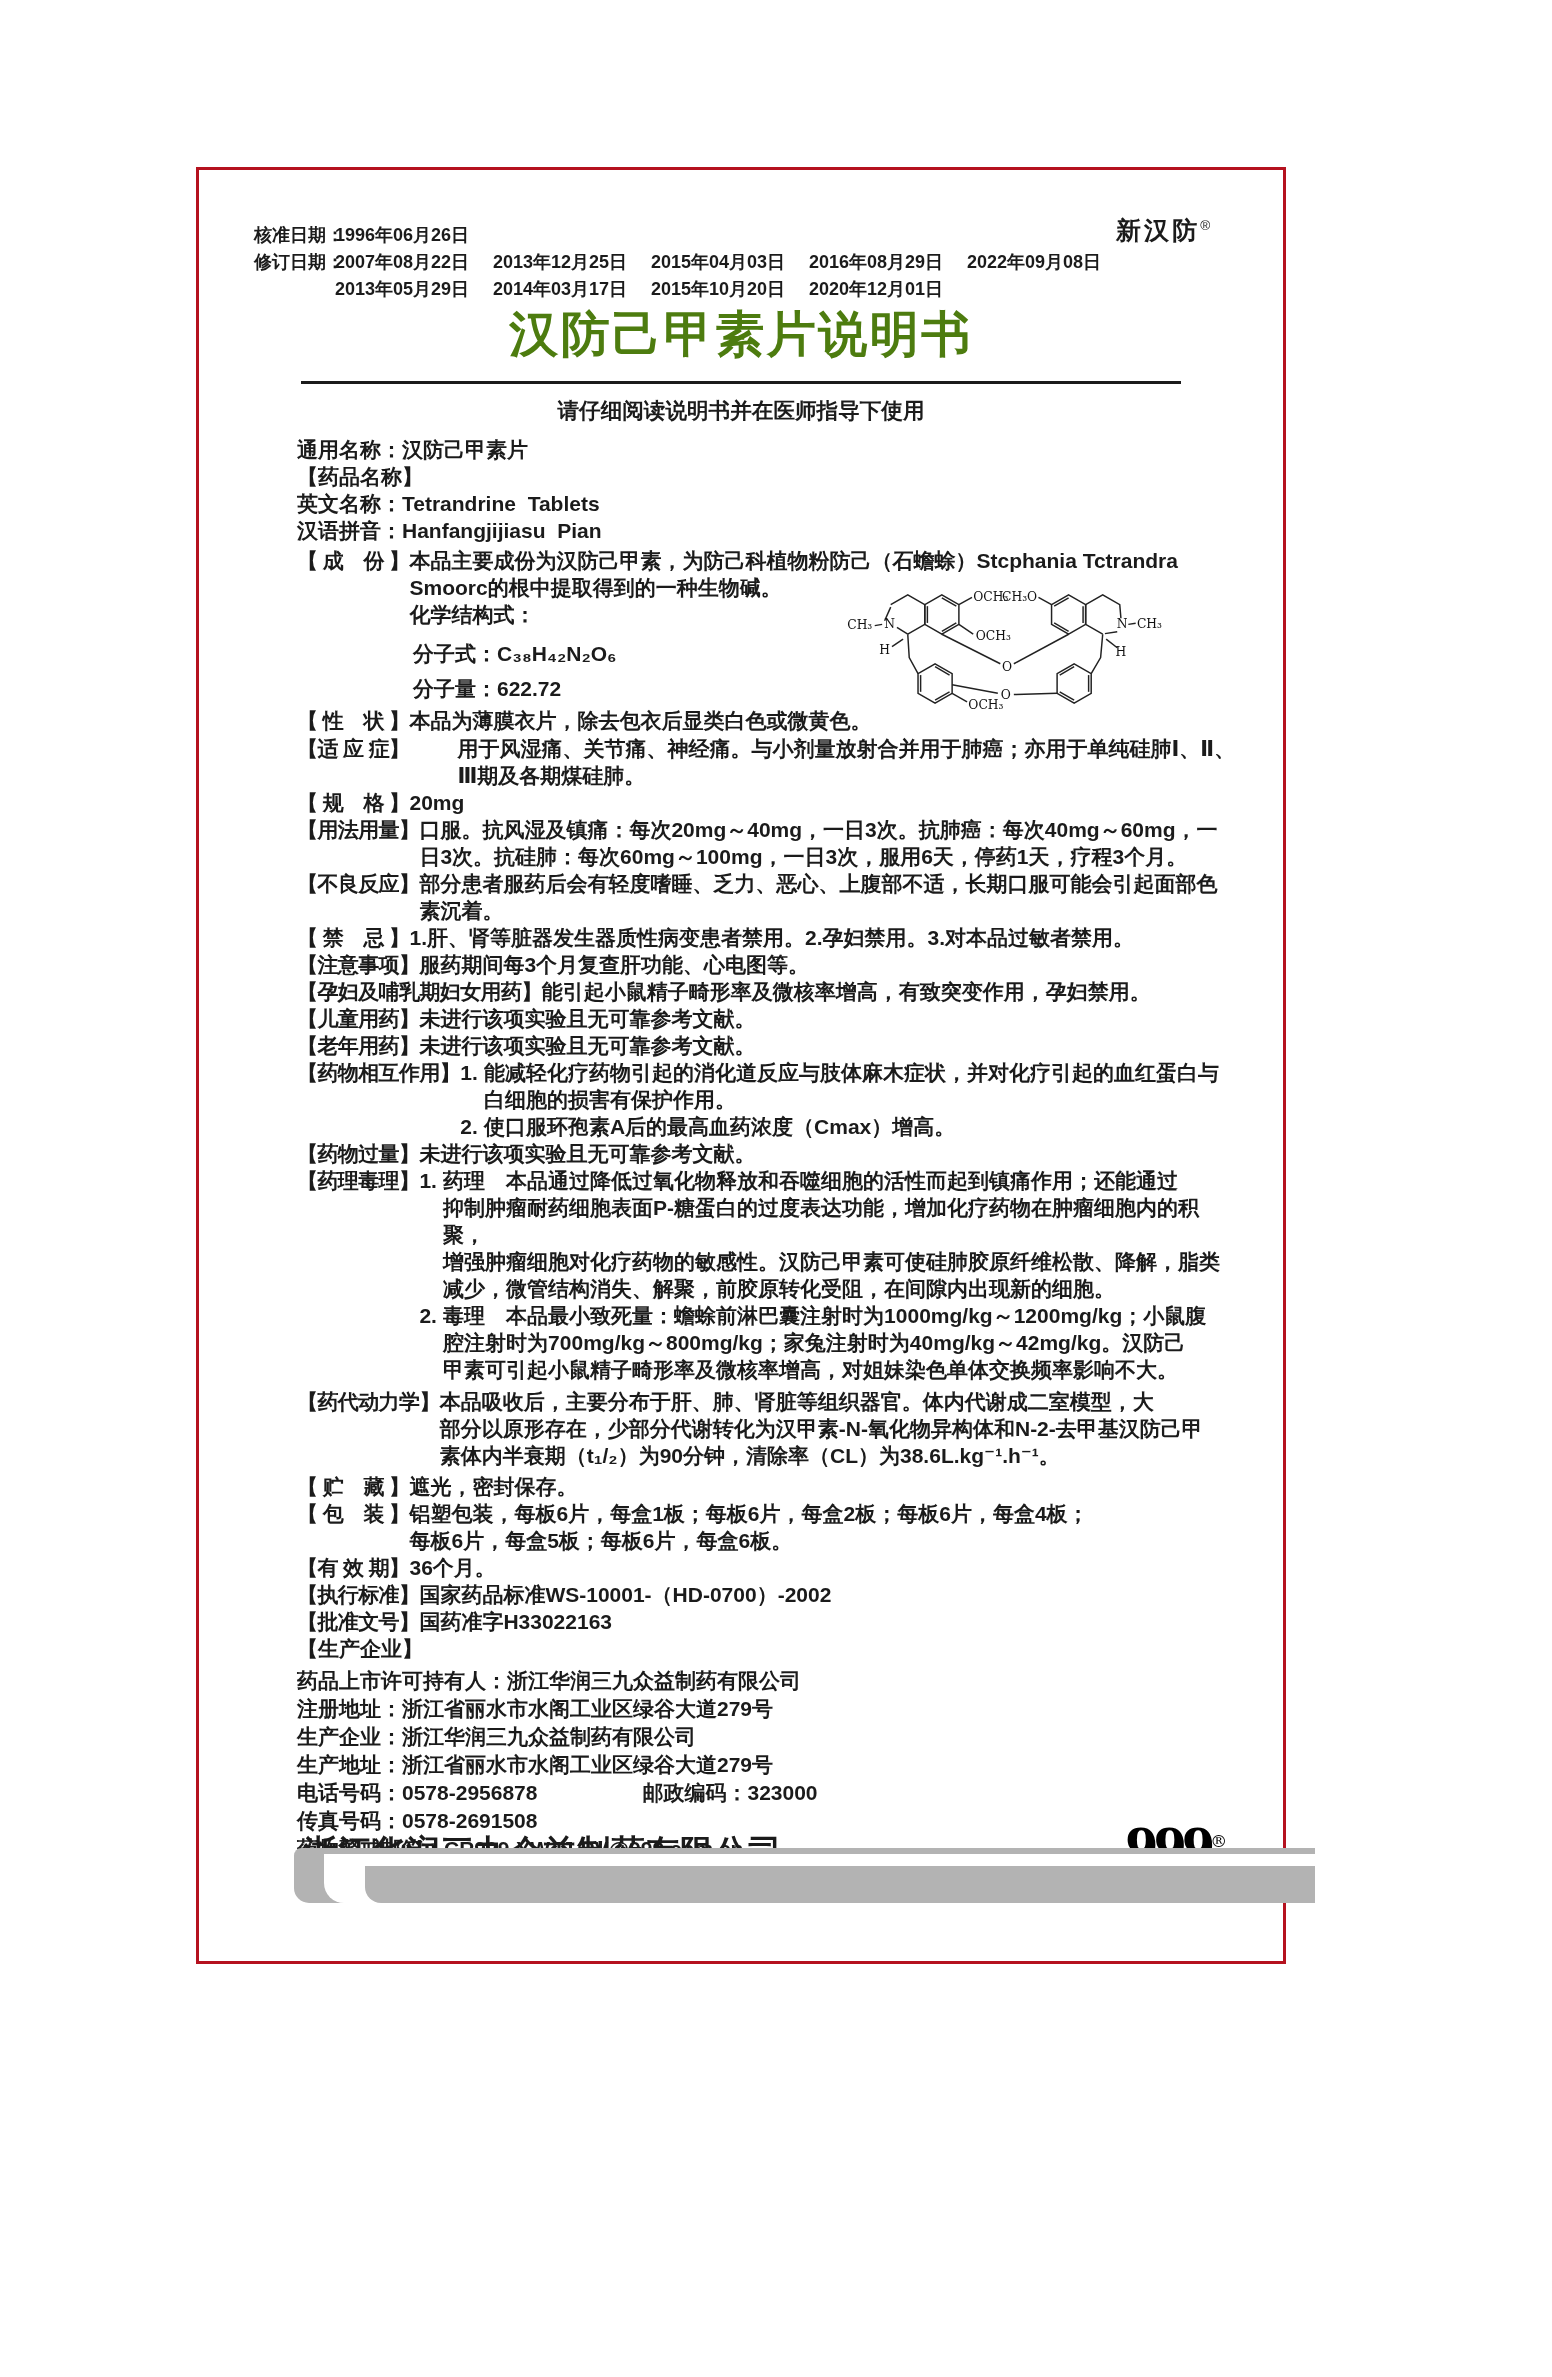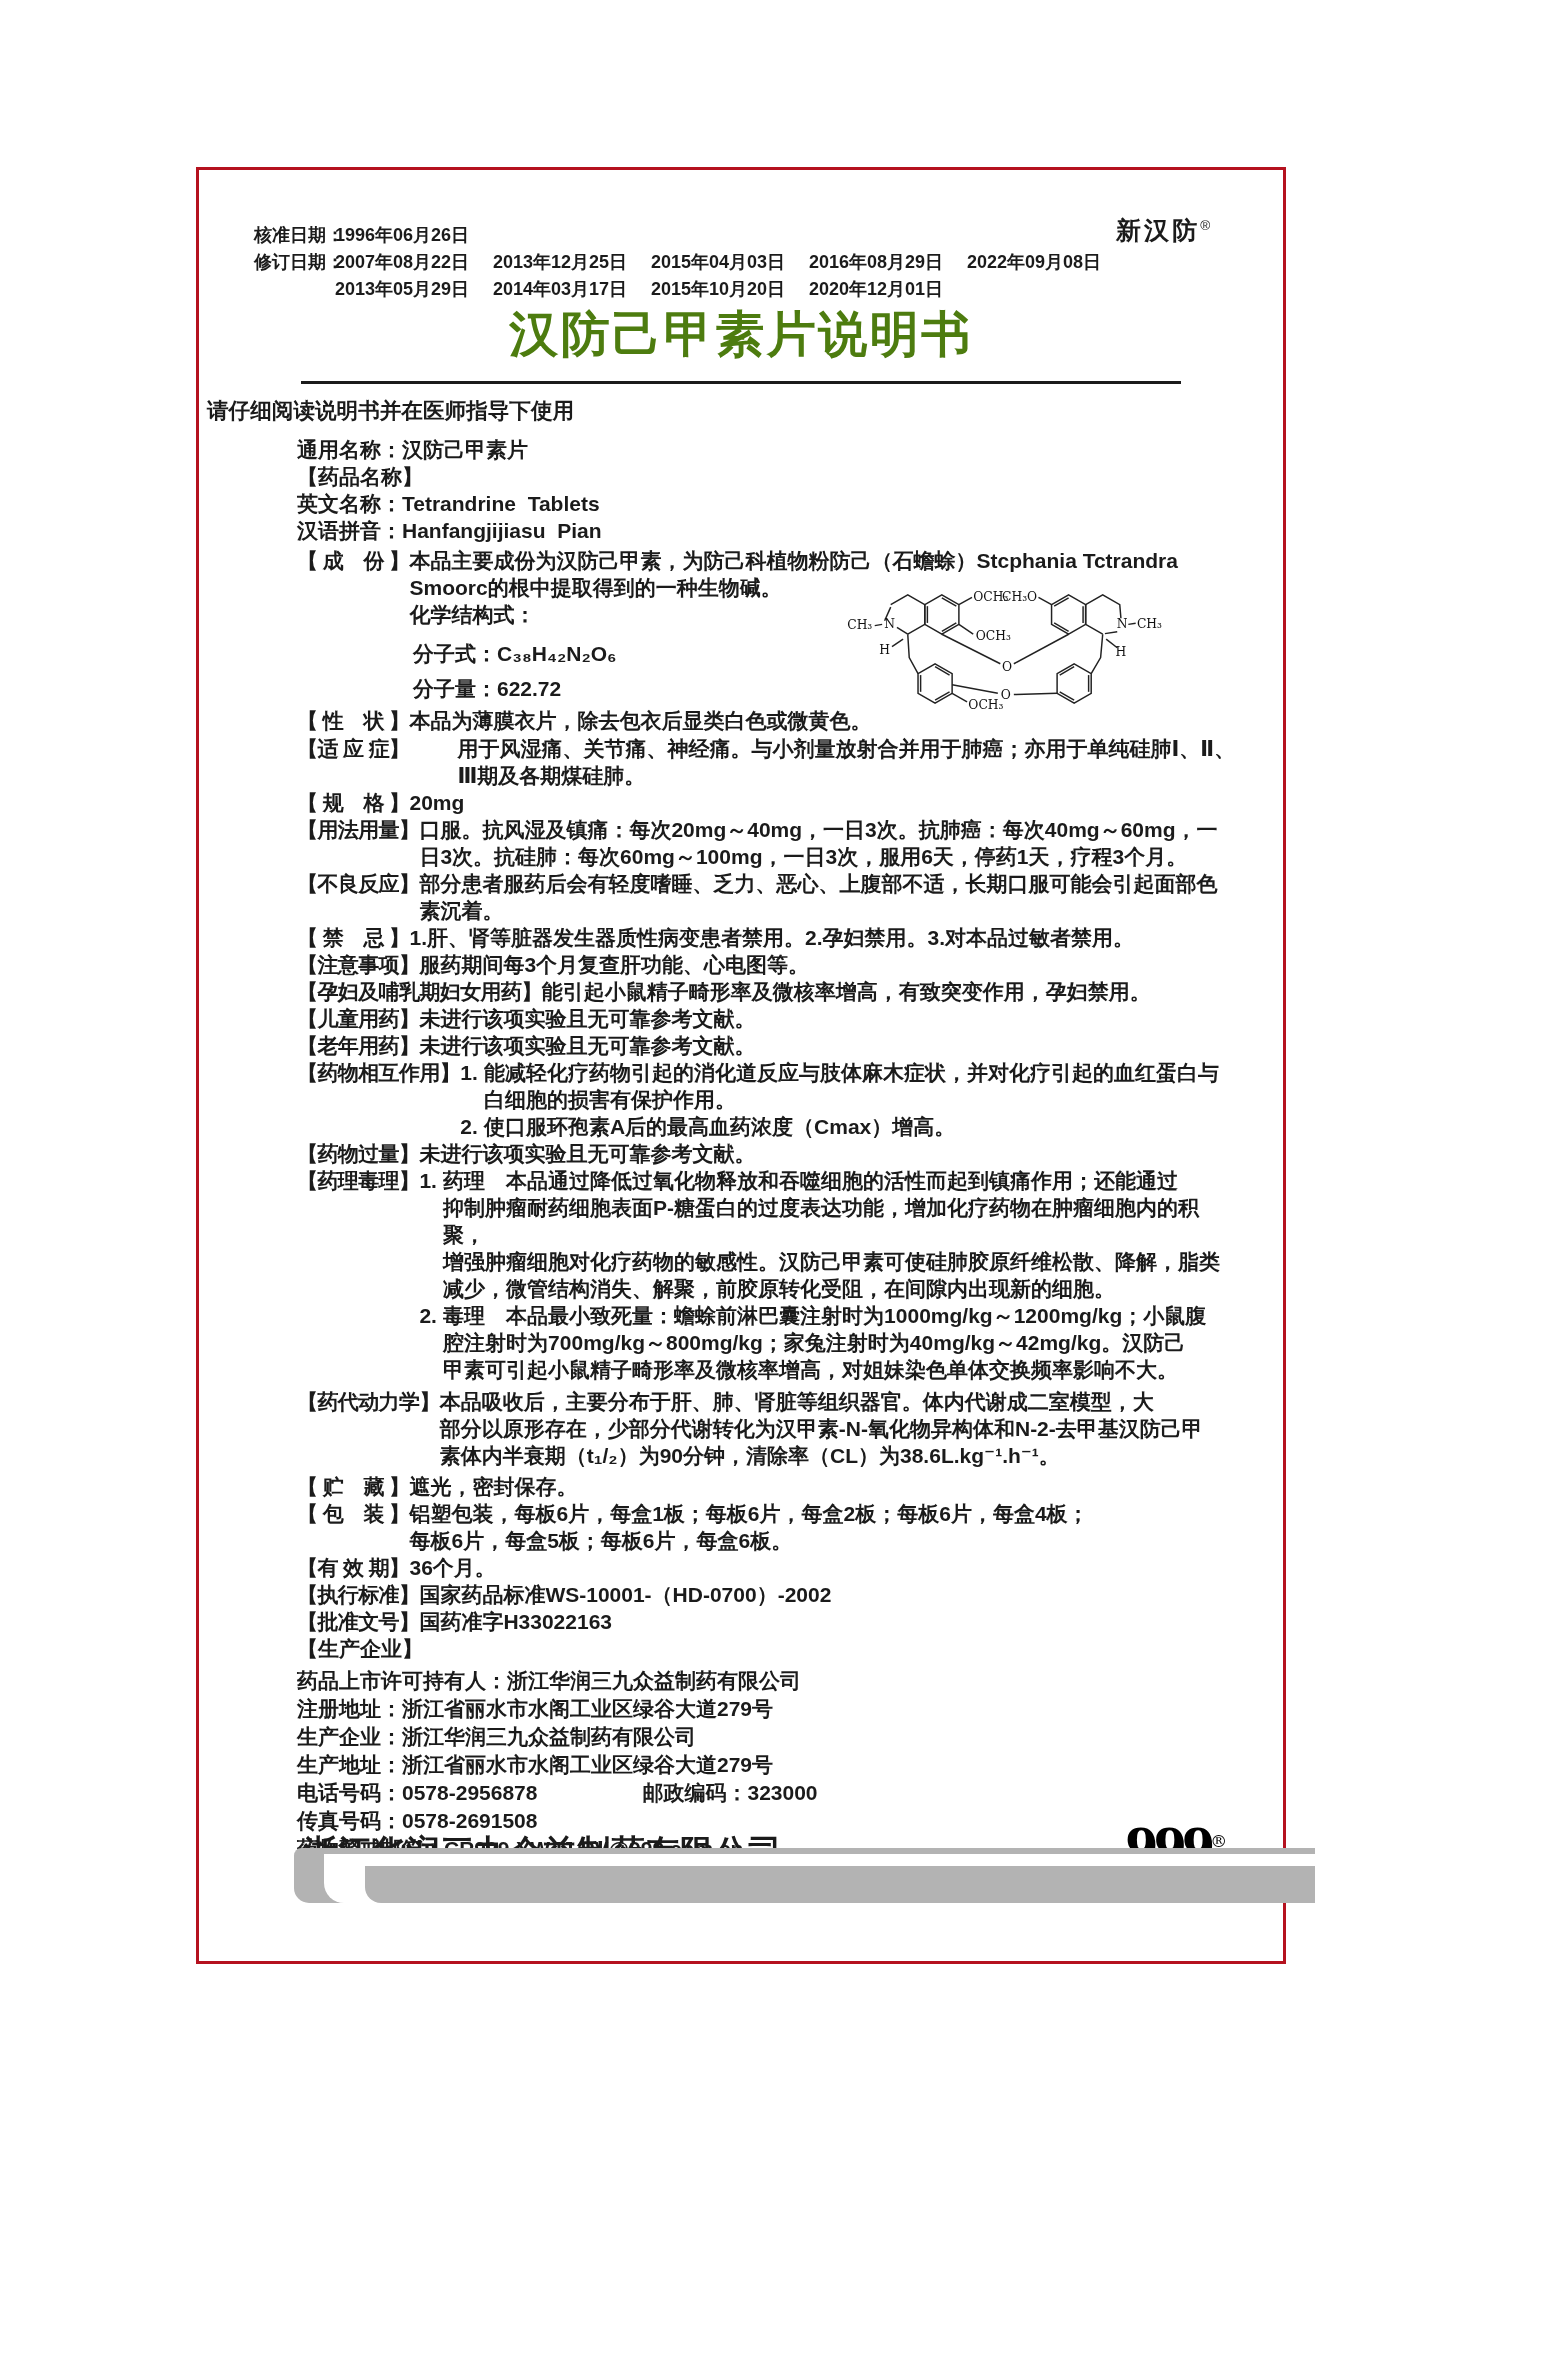--- a/index.html
+++ b/index.html
@@ -41,22 +41,22 @@
     position:absolute;left:0;top:132px;width:100%;
     text-align:center;
     font-size:49px;font-weight:900;letter-spacing:2.5px;
     color:#4d7c0f;
   }
   .rule{
     position:absolute;left:102px;top:211px;
     width:880px;height:3.1px;background:#1b1b1b;
   }
   .subtitle{
-    position:absolute;left:8px;top:226px;width:100%;
-    text-align:left;
+    position:absolute;left:0;top:226px;width:100%;
+    text-align:center;
     font-size:21.6px;font-weight:800;
   }
   
   .bodytext{
     position:absolute;left:98px;top:266px;width:943px;
     font-size:21px;font-weight:700;line-height:27px;
   }
   .plain{white-space:pre;}
   .sec{display:flex;align-items:flex-start;}
   .lab{white-space:pre;flex:0 0 auto;letter-spacing:-0.6px;}

